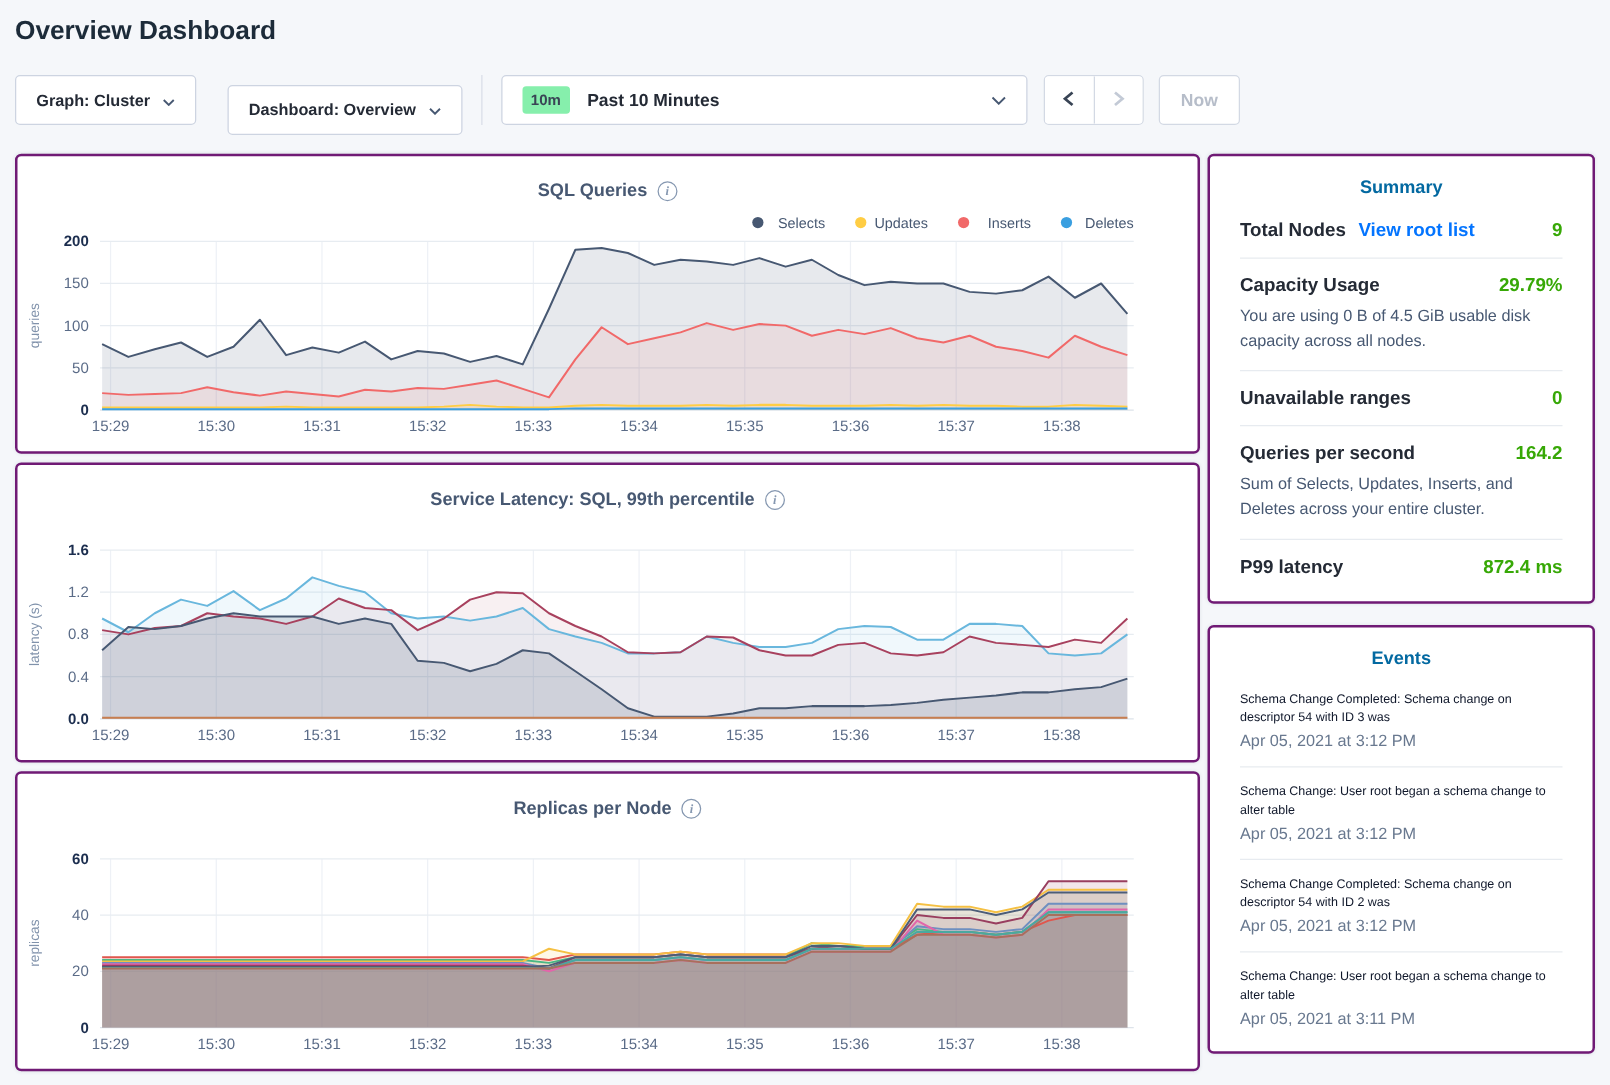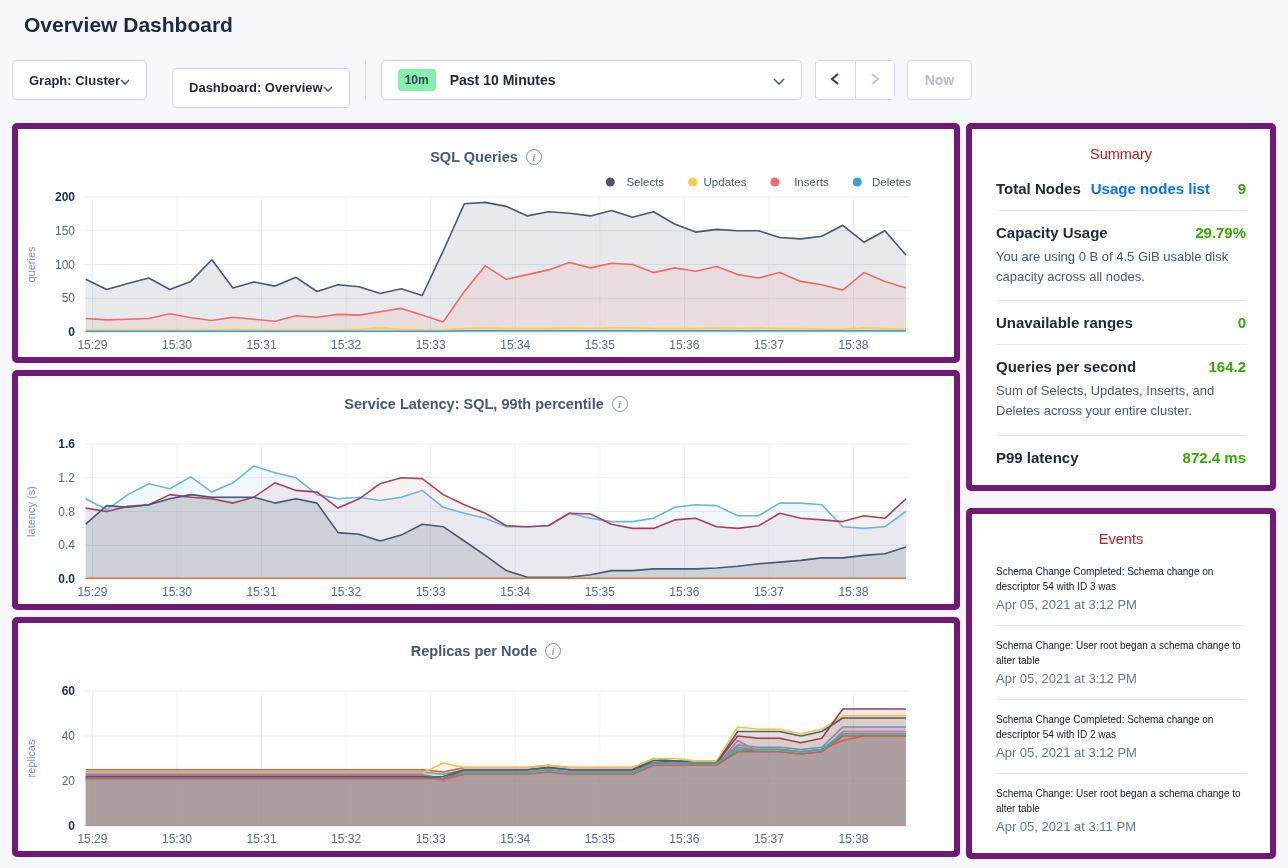--- a/index.html
+++ b/index.html
@@ -4,28 +4,28 @@
 <style>
   * { box-sizing: border-box; }
   html,body { margin:0; padding:0; }
   body {
     width:1288px; height:868px; overflow:hidden; position:relative;
     background:#f5f7fa;
     font-family:"Liberation Sans", sans-serif;
     color:#242a35;
   }
   
-  .page-header { padding:13px 0 0 24px; }
+  .page-header { padding:13px 0 0 12px; }
   .page-title { margin:0; font-size:21px; font-weight:600; color:#1c2b39; }
 
   
   .controls { display:flex; align-items:center; margin:23px 0 0 12px; height:40px; }
   .ctl-btn {
     height:40px; background:#fff; border:1px solid #cdd4e1; border-radius:4px;
-    display:flex; align-items:center; padding:0 16px;
+    display:flex; align-items:center; gap:10px; padding:0 16px;
     font-size:13px; font-weight:700; color:#242a35; cursor:pointer;
   }
   .ctl-btn + .ctl-btn { margin-left:25px;margin-top:15px; }
   .vdivider { width:1px; height:40px; background:#d9dee8; margin:0 15px; }
   .time-selector {
     height:40px; width:421px; background:#fff; border:1px solid #cdd4e1; border-radius:4px;
     display:flex; align-items:center; padding:0 16px; cursor:pointer;
   }
   .time-badge {
     background:#86efac; color:#394455; font-size:12px; font-weight:700;
@@ -44,36 +44,36 @@
     border:1px solid #d3d9e4; border-radius:4px; font-size:14px; font-weight:700;
     color:#b6bdc9; display:flex; align-items:center; cursor:default;
   }
 
   
   .main { display:flex; padding:0 12px; gap:6px; margin-top:23px; align-items:flex-start; }
   .charts-col { width:948px; }
   .side-col { width:310px; display:flex; flex-direction:column; gap:17px; }
 
   .panel {
-    background:#fff; border:6px solid #701a75; border-radius:5px;
+    background:#fff; border:2px solid #701a75; border-radius:5px;
     box-shadow:0 0 3px rgba(67,90,111,0.12);
   }
   .chart-panel { height:240px; margin-bottom:7px; }
   .chart-title-row { height:40px; padding-top:16px; display:flex; justify-content:center; align-items:center; gap:8px; }
   .chart-title { font-size:14.5px; font-weight:700; color:#475872; }
   .info-icon {
     width:16px; height:16px; border:1px solid #8597b0; border-radius:50%;
     color:#8597b0; font-size:10px; font-weight:700; display:flex; align-items:center; justify-content:center;
     cursor:pointer; font-family:"Liberation Serif", serif; font-style:italic;
   }
   .chart-canvas { height:200px; width:100%; cursor:crosshair; }
 
   
   .side-panel { padding:0 24px 6px 24px; }
-  .side-panel-title { text-align:center; font-size:14.5px; font-weight:400; color:#b91c1c; padding:17px 0 5px; }
+  .side-panel-title { text-align:center; font-size:14.5px; font-weight:700; color:#0369a1; padding:17px 0 5px; }
   .divider { border-top:1px solid #e7ebf0; }
   .sum-row { padding:13px 0; }
   .sum-line { display:flex; align-items:baseline; gap:10px;text-align:center; }
   .sum-label { font-size:15px; font-weight:700; color:#242a35; }
   .sum-link { font-size:15px; font-weight:700; color:#0374ff; text-decoration:none; cursor:pointer; }
   .sum-value { margin-left:auto; font-size:15px; font-weight:700; color:#37a806; }
   .sum-desc { margin-top:6px; font-size:13px; color:#475872; line-height:1.55; }
 
   
   .event-item { padding:12px 0 13px; }
@@ -298,21 +298,21 @@
 
   </div>
 
   <div class="side-col">
     <div class="panel side-panel">
       <div class="side-panel-title">Summary</div>
       <div>
           <div class="sum-row">
             <div class="sum-line">
               <span class="sum-label">Total Nodes</span>
-              <a class="sum-link">Usage nodes list</a>
+              <a class="sum-link">View root list</a>
               <span class="sum-value">9</span>
             </div>
           </div>
           <div class="divider"></div>
           <div class="sum-row">
             <div class="sum-line">
               <span class="sum-label">Capacity Usage</span>
               <span class="sum-value">29.79%</span>
             </div>
             <div class="sum-desc">You are using 0 B of 4.5 GiB usable disk capacity across all nodes.</div>

